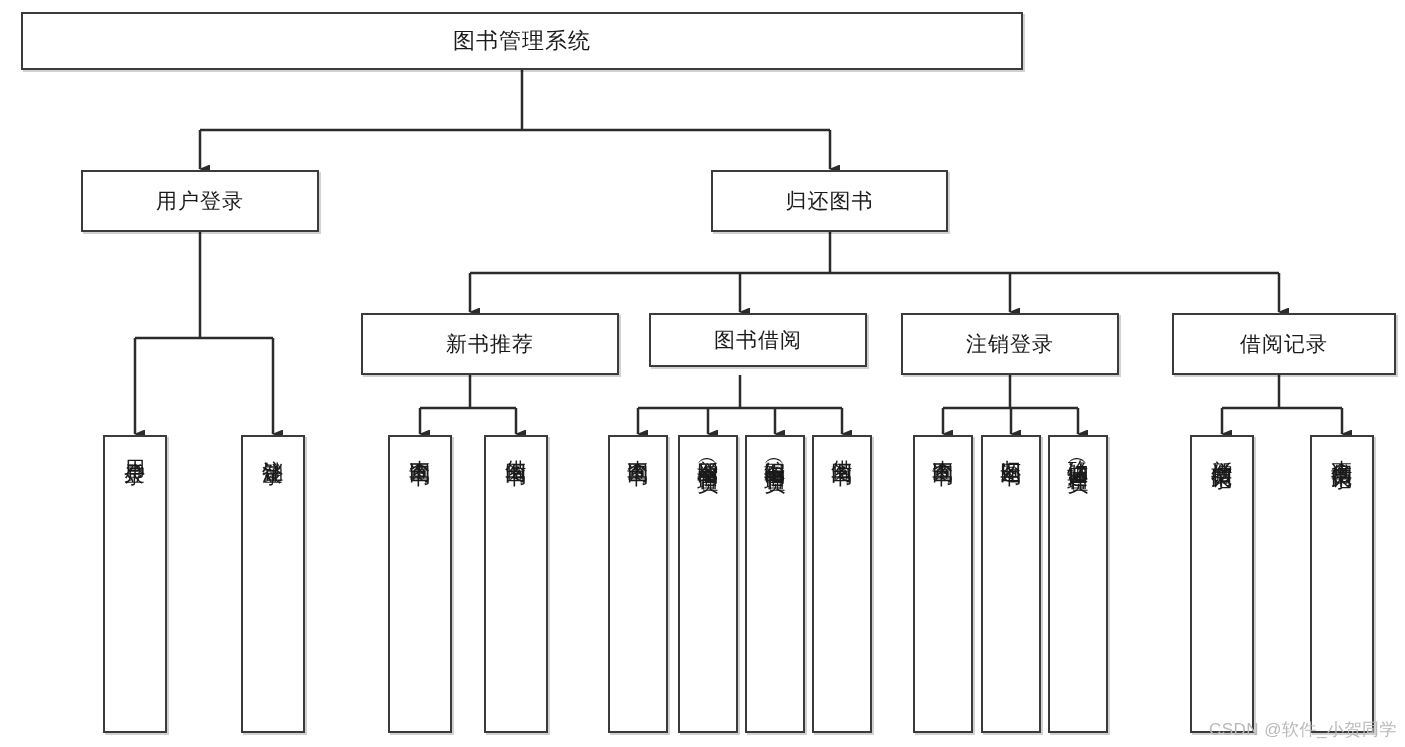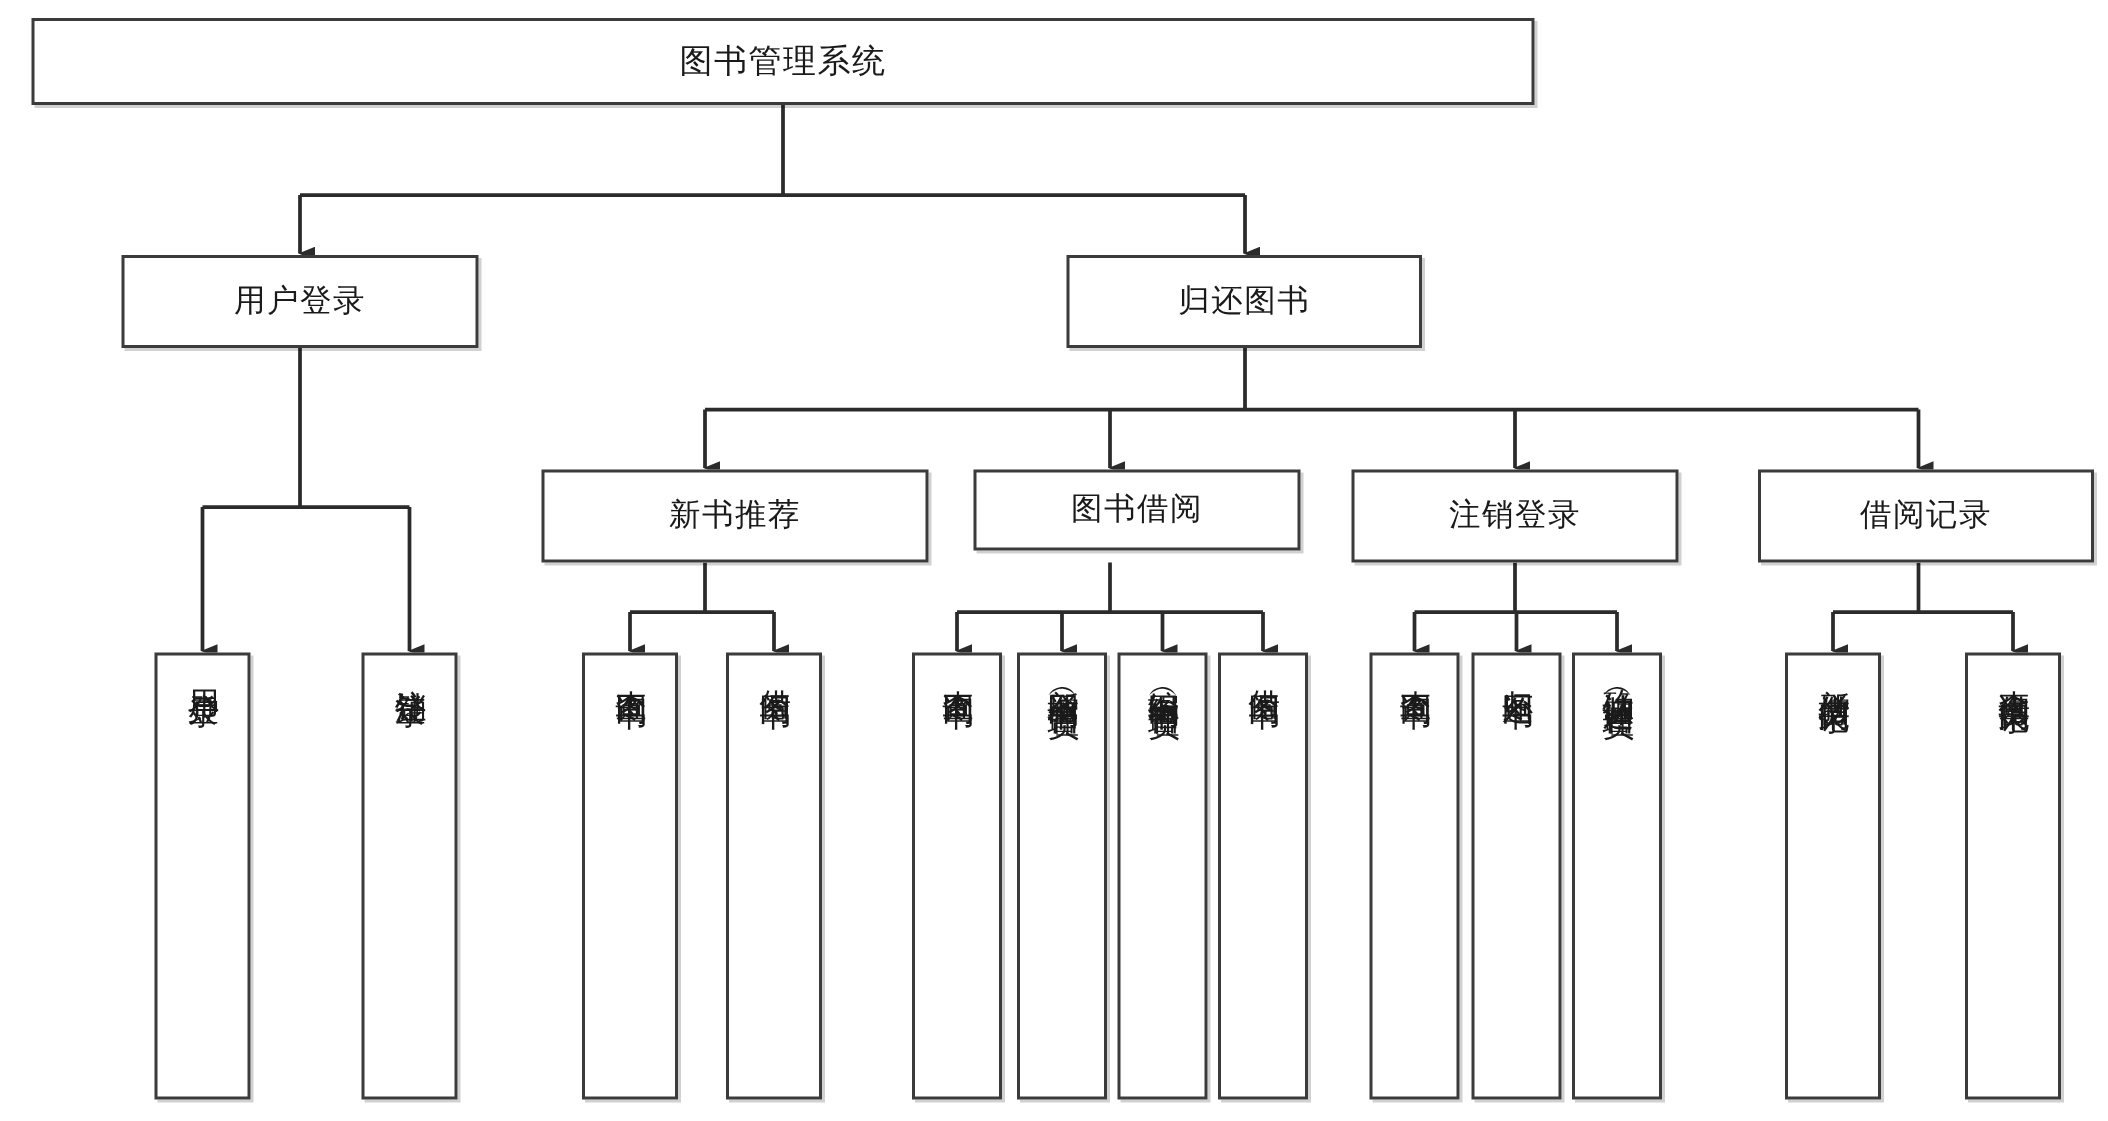--- a/index.html
+++ b/index.html
@@ -170,13 +170,14 @@
       <div class="node leaf" style="left: 1048px; top: 435px; width: 60px; height: 298px;">
         <div class="label">确认归还（管理员）</div>
       </div>
       <div class="node leaf" style="left: 1190px; top: 435px; width: 64px; height: 298px;">
         <div class="label">新增借阅记录</div>
       </div>
       <div class="node leaf" style="left: 1310px; top: 435px; width: 64px; height: 298px;">
         <div class="label">查询借阅记录</div>
       </div>
     </div>
+  <div id="watermark">CSDN @软件_小贺同学</div>
 </div>
 
 </body></html>

